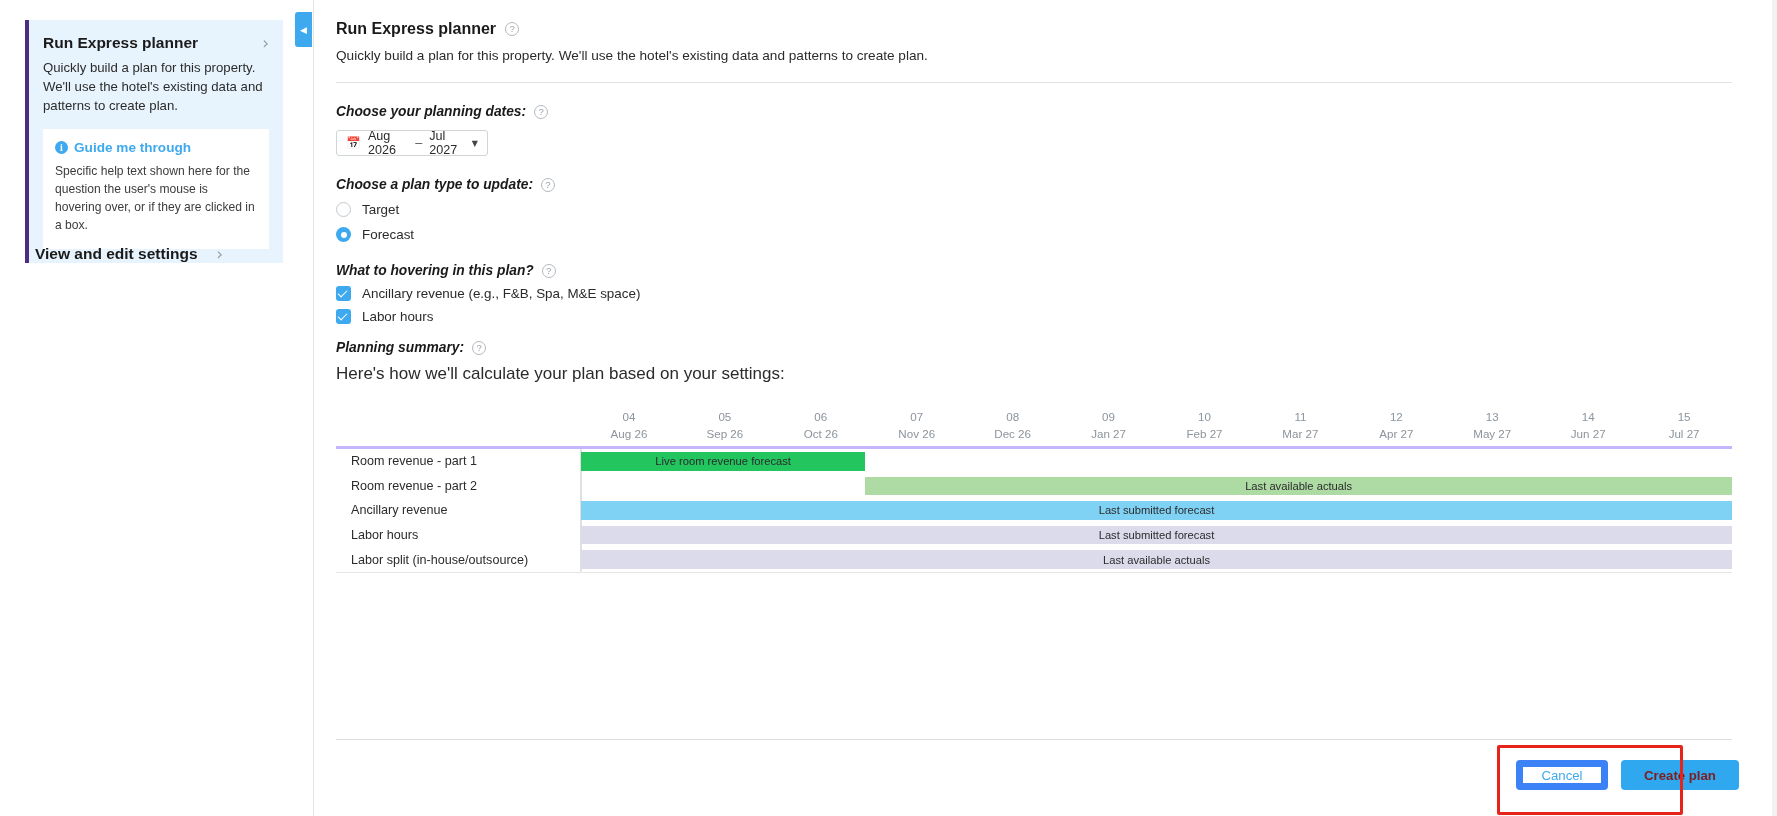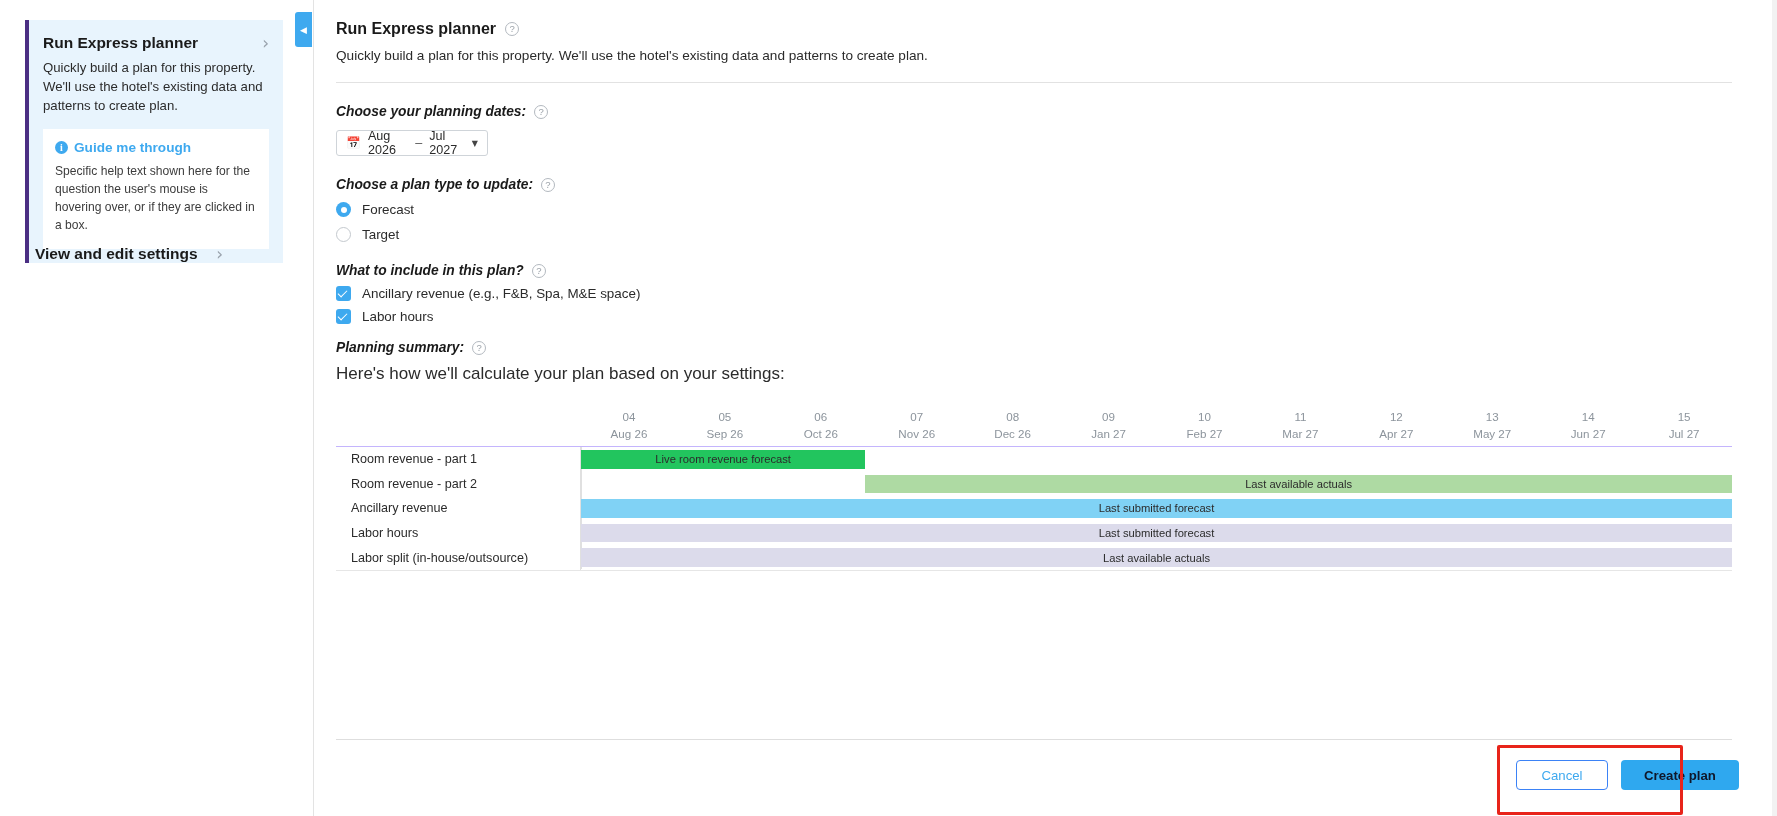--- a/index.html
+++ b/index.html
@@ -136,21 +136,21 @@
   .gantt { position: relative; margin-top: 24px; width: 1396px; }
   .gantt-head { display: flex; height: 38px; }
   .gantt-label-col { width: 245px; flex: none; }
   .gantt-track { flex: 1; display: flex; }
   .gh-cell {
     flex: 1; text-align: center; color: #8c949c; font-size: 11.6px; line-height: 1.5;
   }
   .gh-num { font-size: 11.6px; }
   .gh-mon { font-size: 11.6px; }
 
-  .gantt-body { position: relative; border-top: 1px solid #c4b5fd; }
+  .gantt-body { position: relative; border-top: 3px solid #c4b5fd; }
   .g-row { display: flex; height: 24.6px; align-items: center; position: relative; }
   .g-rowlabel {
     width: 245px; flex: none; font-size: 12.6px; color: #2b2b2b;
     padding-left: 15px; border-right: 1px solid #e0e0e0; height: 24.6px;
     display: flex; align-items: center;
   }
   .g-rowtrack { flex: 1; position: relative; height: 24.6px; }
   .g-bar {
     position: absolute; top: 3px; height: 18.5px;
     display: flex; align-items: center; justify-content: center;
@@ -164,22 +164,22 @@
   
   .footer-divider {
     position: absolute; left: 22px; top: 739px; width: 1396px; height: 1px; background: #dedede;
   }
   .footer-btns { position: absolute; right: 38px; top: 760px; display: flex; gap: 13px; align-items: center; }
   .btn {
     height: 30px; border-radius: 4px; font-size: 13.2px;
     display: flex; align-items: center; justify-content: center;
     cursor: pointer; font-weight: normal;
   }
-  .btn-cancel { width: 92px; border: 1px solid #3b82f6; color: #3ea9ef; background: #fff; }
-  .btn-create { width: 118px; background: #2fa8ef; color: #0f172a; border: none; font-weight: bold; }
+  .btn-cancel { width: 92px; border: 7px solid #3b82f6; color: #3ea9ef; background: #fff; }
+  .btn-create { width: 118px; background: #2fa8ef; color: #7f1d1d; border: none; font-weight: bold; }
 
   .highlight-box {
     position: absolute; left: 1497px; top: 745px;
     width: 186px; height: 70px;
     border: 3px solid #e8241a; border-radius: 2px;
     pointer-events: none;
   }
   .right-edge {
     position: absolute; right: 0; top: 0; width: 5px; height: 816px; background: #f2f2f2;
   }
@@ -240,32 +240,32 @@
           <span class="caret">▼</span>
         </div>
       </div>
 
       <div class="section">
         <div class="section-label-row">
           <div class="section-label">Choose a plan type to update:</div>
           <span class="q-icon">?</span>
         </div>
         <div class="opt-row">
+          <span class="radio"></span>
+          <span class="opt-label">Target</span>
+        </div>
+        <div class="opt-row">
           <span class="radio checked"></span>
           <span class="opt-label">Forecast</span>
         </div>
-        <div class="opt-row">
-          <span class="radio"></span>
-          <span class="opt-label">Target</span>
-        </div>
       </div>
 
       <div class="section">
         <div class="section-label-row">
-          <div class="section-label">What to include in this plan?</div>
+          <div class="section-label">What to hovering in this plan?</div>
           <span class="q-icon">?</span>
         </div>
         <div class="cb-row">
           <span class="cb"></span>
           <span class="opt-label">Ancillary revenue (e.g., F&amp;B, Spa, M&amp;E space)</span>
         </div>
         <div class="cb-row">
           <span class="cb"></span>
           <span class="opt-label">Labor hours</span>
         </div>

